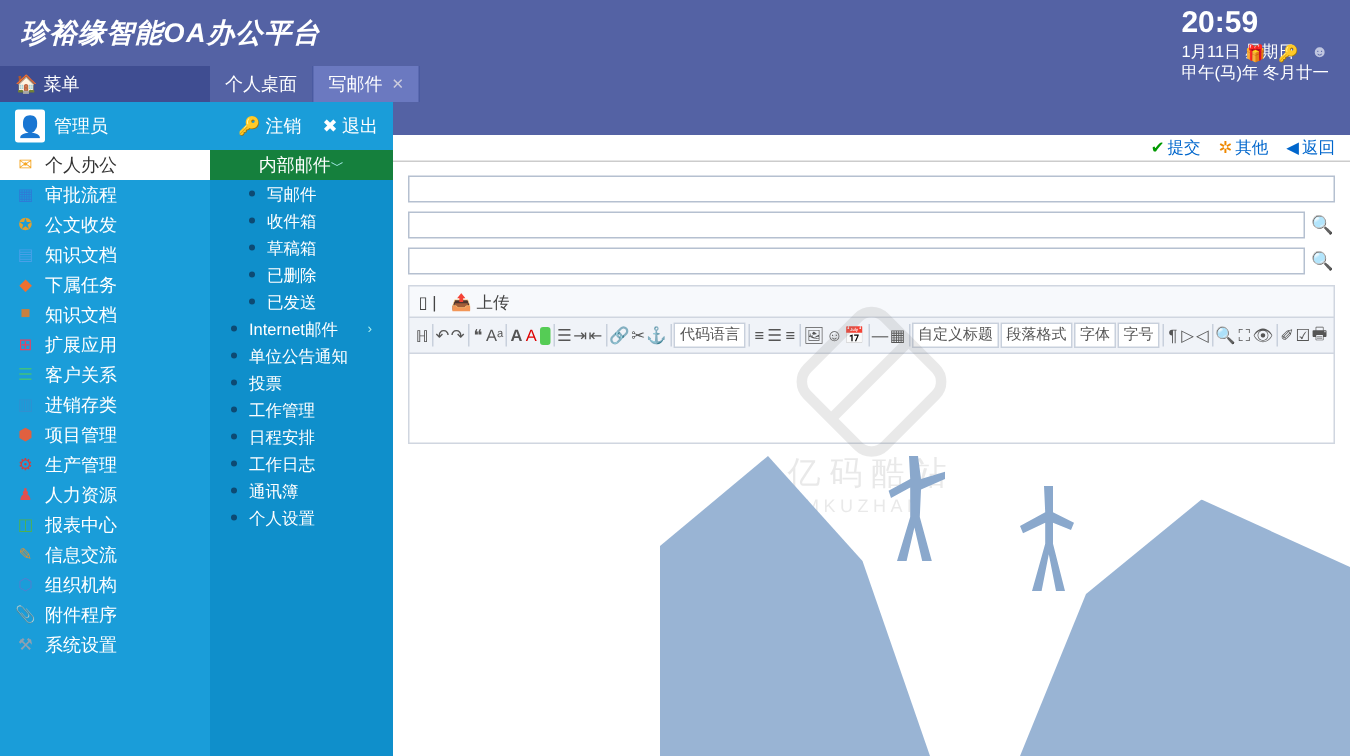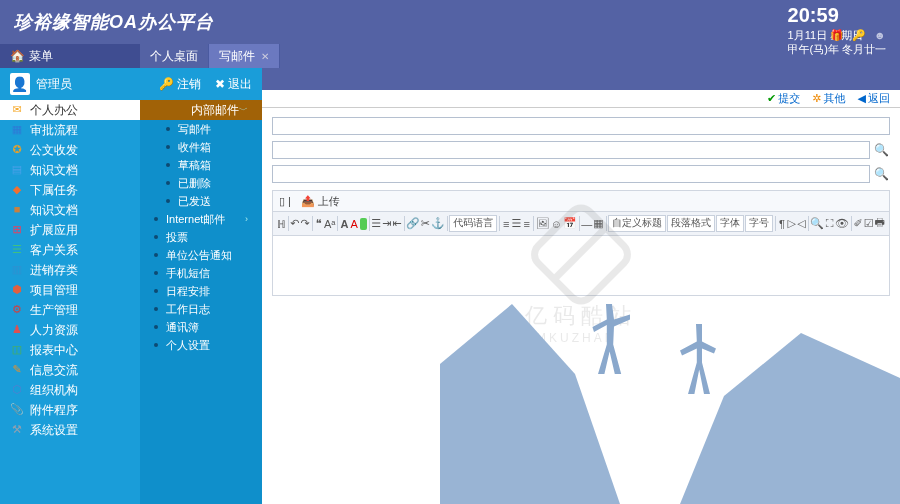--- a/index.html
+++ b/index.html
@@ -17,21 +17,21 @@
 .tab-close{color:#ccd;font-size:10px}
 .sidebar{position:absolute;left:0;top:68px;width:140px;background:#1a9dd9;height:436px;color:#fff;font-size:12px;z-index:10}
 .sidebar-user{height:32px;display:flex;align-items:center;padding:0 10px;gap:6px}
 .avatar{width:20px;height:22px;background:#fff;border-radius:2px;display:flex;align-items:center;justify-content:center;font-size:14px}
 .sidebar-item{height:20px;display:flex;align-items:center;padding:0 10px;gap:6px;cursor:pointer}
 .sidebar-item.selected{background:#fff;color:#333}
 .sidebar-icon{width:14px;height:14px;display:inline-block;text-align:center;font-size:11px}
 .flyout{position:absolute;left:140px;top:68px;width:122px;height:436px;background:#0f8fcb;color:#fff;font-size:12px;z-index:10}
 .flyout-header{height:32px;display:flex;align-items:center;justify-content:flex-end;padding:0 10px;gap:14px;background:#1a9dd9}
 .flyout-header span{display:flex;align-items:center;gap:3px;cursor:pointer}
-.flyout-section{height:20px;background:#a16207;display:flex;align-items:center;padding:0 14px;cursor:pointer;justify-content:flex-end}
+.flyout-section{height:20px;background:#15803d;display:flex;align-items:center;padding:0 14px;cursor:pointer;justify-content:center}
 .flyout-item{height:18px;display:flex;align-items:center;padding:0 14px;gap:8px;cursor:pointer;font-size:11px}
 .flyout-item.sub{padding-left:26px}
 .bullet{width:4px;height:4px;background:#0d4a73;border-radius:50%}
 .chev{font-size:9px;color:#aee}
 .content{position:absolute;left:262px;top:68px;right:0;bottom:0;background:#fff}
 .content-band{height:22px;background:#5462a4}
 .content-toolbar{height:18px;background:#fff;border-bottom:1px solid #ccc;display:flex;align-items:center;justify-content:flex-end;padding:0 10px;gap:12px;font-size:11px;color:#06c}
 .content-toolbar span{display:flex;align-items:center;gap:2px;cursor:pointer}
 .form-area{padding:6px 10px;background:#fff;font-size:12px}
 .form-row{display:flex;align-items:center;height:24px;gap:4px}
@@ -203,29 +203,29 @@
       </div>
     </div>
   <div id="flyout-rest">
       <div class="flyout-item">
         <span class="bullet"></span>
         <span>Internet邮件</span>
         <span class="chev" style="margin-left:auto">›</span>
       </div>
       <div class="flyout-item">
         <span class="bullet"></span>
+        <span>单位公告通知</span>
+      </div>
+      <div class="flyout-item">
+        <span class="bullet"></span>
         <span>投票</span>
       </div>
       <div class="flyout-item">
         <span class="bullet"></span>
-        <span>单位公告通知</span>
-      </div>
-      <div class="flyout-item">
-        <span class="bullet"></span>
-        <span>手机短信</span>
+        <span>工作管理</span>
       </div>
       <div class="flyout-item">
         <span class="bullet"></span>
         <span>日程安排</span>
       </div>
       <div class="flyout-item">
         <span class="bullet"></span>
         <span>工作日志</span>
       </div>
       <div class="flyout-item">

